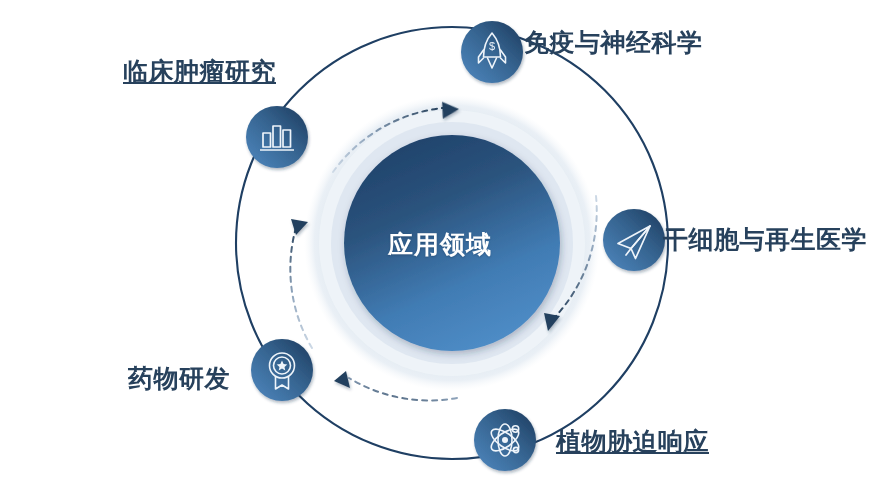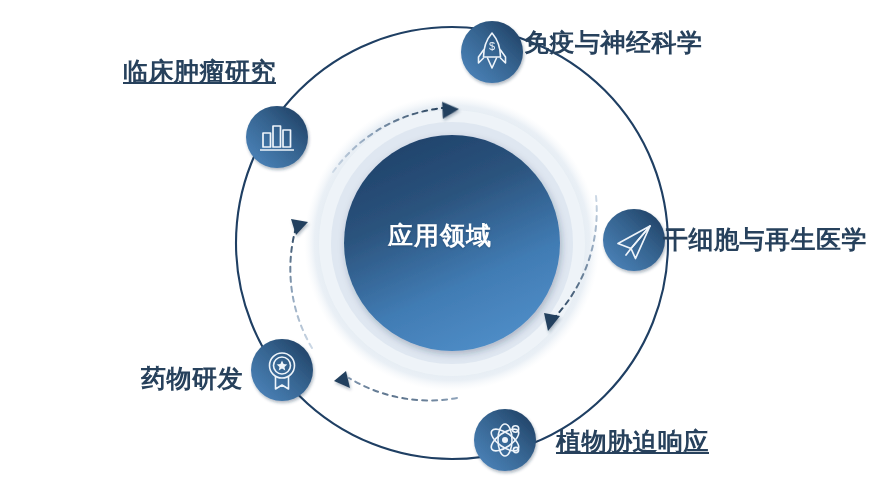--- a/index.html
+++ b/index.html
@@ -41,22 +41,22 @@
     color: #ffffff;
     white-space: nowrap;
     letter-spacing: 1px;
     text-shadow: 0 1px 2px rgba(10,30,55,0.28);
   }
   
   #label-0 { left: 123px; top: 59px; text-decoration: underline; }            
   #label-1 { left: 524px; top: 30px; }            
   #label-2 { left: 663px; top: 227px; }           
   #label-3 { left: 556px; top: 429px; text-decoration: underline; }           
-  #label-4 { left: 141px; top: 366px; }           
-  #center-label { left: 388px; top: 219px; text-align: right; }
+  #label-4 { left: 128px; top: 366px; }           
+  #center-label { left: 388px; top: 228px; text-align: right; }
 </style>
 </head>
 <body>
 
 <div id="stage">
 
   <svg id="diagram-svg" viewBox="0 0 889 491" xmlns="http://www.w3.org/2000/svg">
     <defs>
 
       <linearGradient id="gradCenter" x1="0.18" y1="0" x2="0.62" y2="1">

